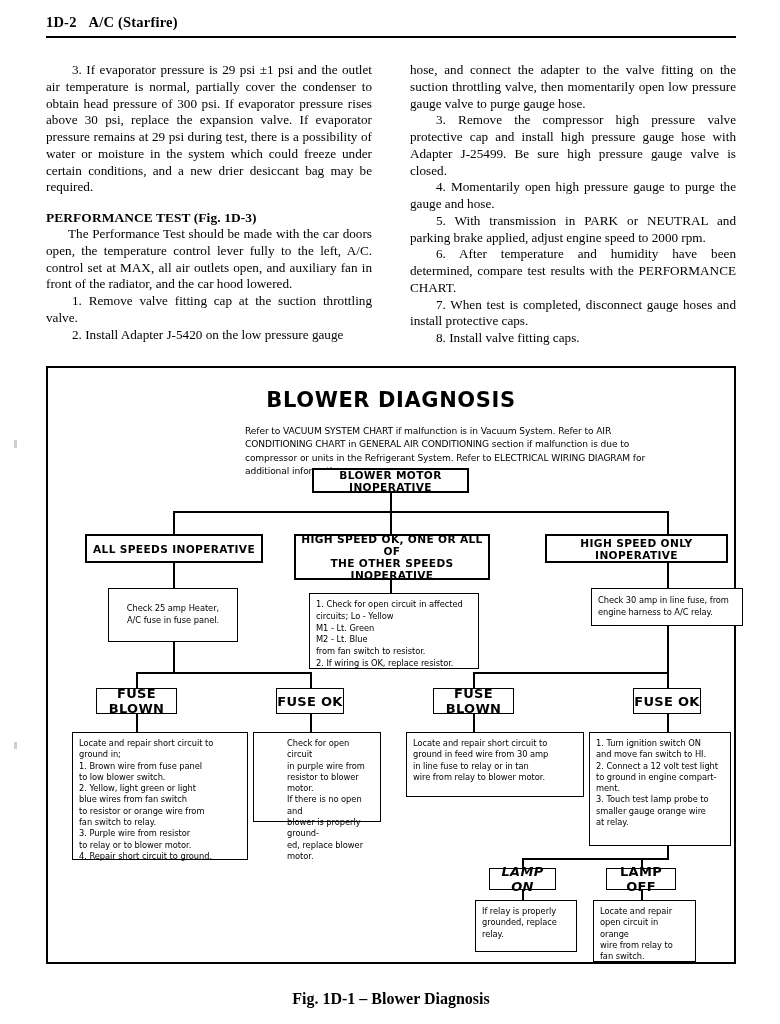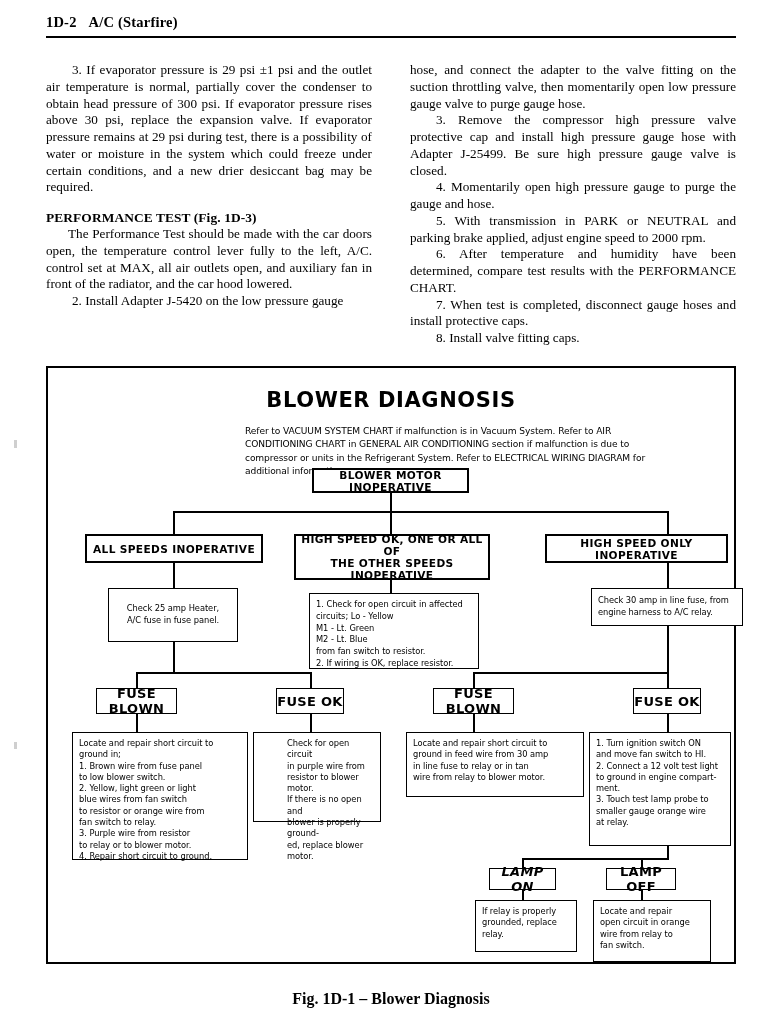--- a/index.html
+++ b/index.html
@@ -183,20 +183,21 @@
   <span class="folio">1D-2</span><span>A/C (Starfire)</span>
 </div>
 <div id="header-rule"></div>
 
 <div id="body-text">
 
   <div class="col">
     <p class="indent">3. If evaporator pressure is 29 psi ±1 psi and the outlet air temperature is normal, partially cover the condenser to obtain head pressure of 300 psi. If evaporator pressure rises above 30 psi, replace the expansion valve. If evaporator pressure remains at 29 psi during test, there is a possibility of water or moisture in the system which could freeze under certain conditions, and a new drier desiccant bag may be required.</p>
     <h3>PERFORMANCE TEST (Fig. 1D-3)</h3>
     <p class="indent-sm">The Performance Test should be made with the car doors open, the temperature control lever fully to the left, A/C. control set at MAX, all air outlets open, and auxiliary fan in front of the radiator, and the car hood lowered.</p>
+    <p class="indent">1. Remove valve fitting cap at the suction throttling valve.</p>
     <p class="indent">2. Install Adapter J-5420 on the low pressure gauge</p>
   </div>
 
   <div class="col">
     <p>hose, and connect the adapter to the valve fitting on the suction throttling valve, then momentarily open low pressure gauge valve to purge gauge hose.</p>
     <p class="indent">3. Remove the compressor high pressure valve protective cap and install high pressure gauge hose with Adapter J-25499. Be sure high pressure gauge valve is closed.</p>
     <p class="indent">4. Momentarily open high pressure gauge to purge the gauge and hose.</p>
     <p class="indent">5. With transmission in PARK or NEUTRAL and parking brake applied, adjust engine speed to 2000 rpm.</p>
     <p class="indent">6. After temperature and humidity have been determined, compare test results with the PERFORMANCE CHART.</p>
     <p class="indent">7. When test is completed, disconnect gauge hoses and install protective caps.</p>
@@ -345,21 +346,21 @@
     </div>
     <div class="fbox small-label" style="left:558px; top:500px; width:70px; height:22px;">
       <span class="txt">LAMP OFF</span>
     </div>
 
     <div class="fbox body tight" style="left:427px; top:532px; width:102px; height:52px;">
       <span class="txt">If relay is properly
 grounded, replace
 relay.</span>
     </div>
-    <div class="fbox body tight" style="left:545px; top:532px; width:118px; height:62px;">
+    <div class="fbox body tight" style="left:545px; top:532px; width:103px; height:62px;">
       <span class="txt">Locate and repair
 open circuit in orange
 wire from relay to
 fan switch.</span>
     </div>
 
   </div>
 </div>
 
 <div id="fig-caption">Fig. 1D-1 – Blower Diagnosis</div>

